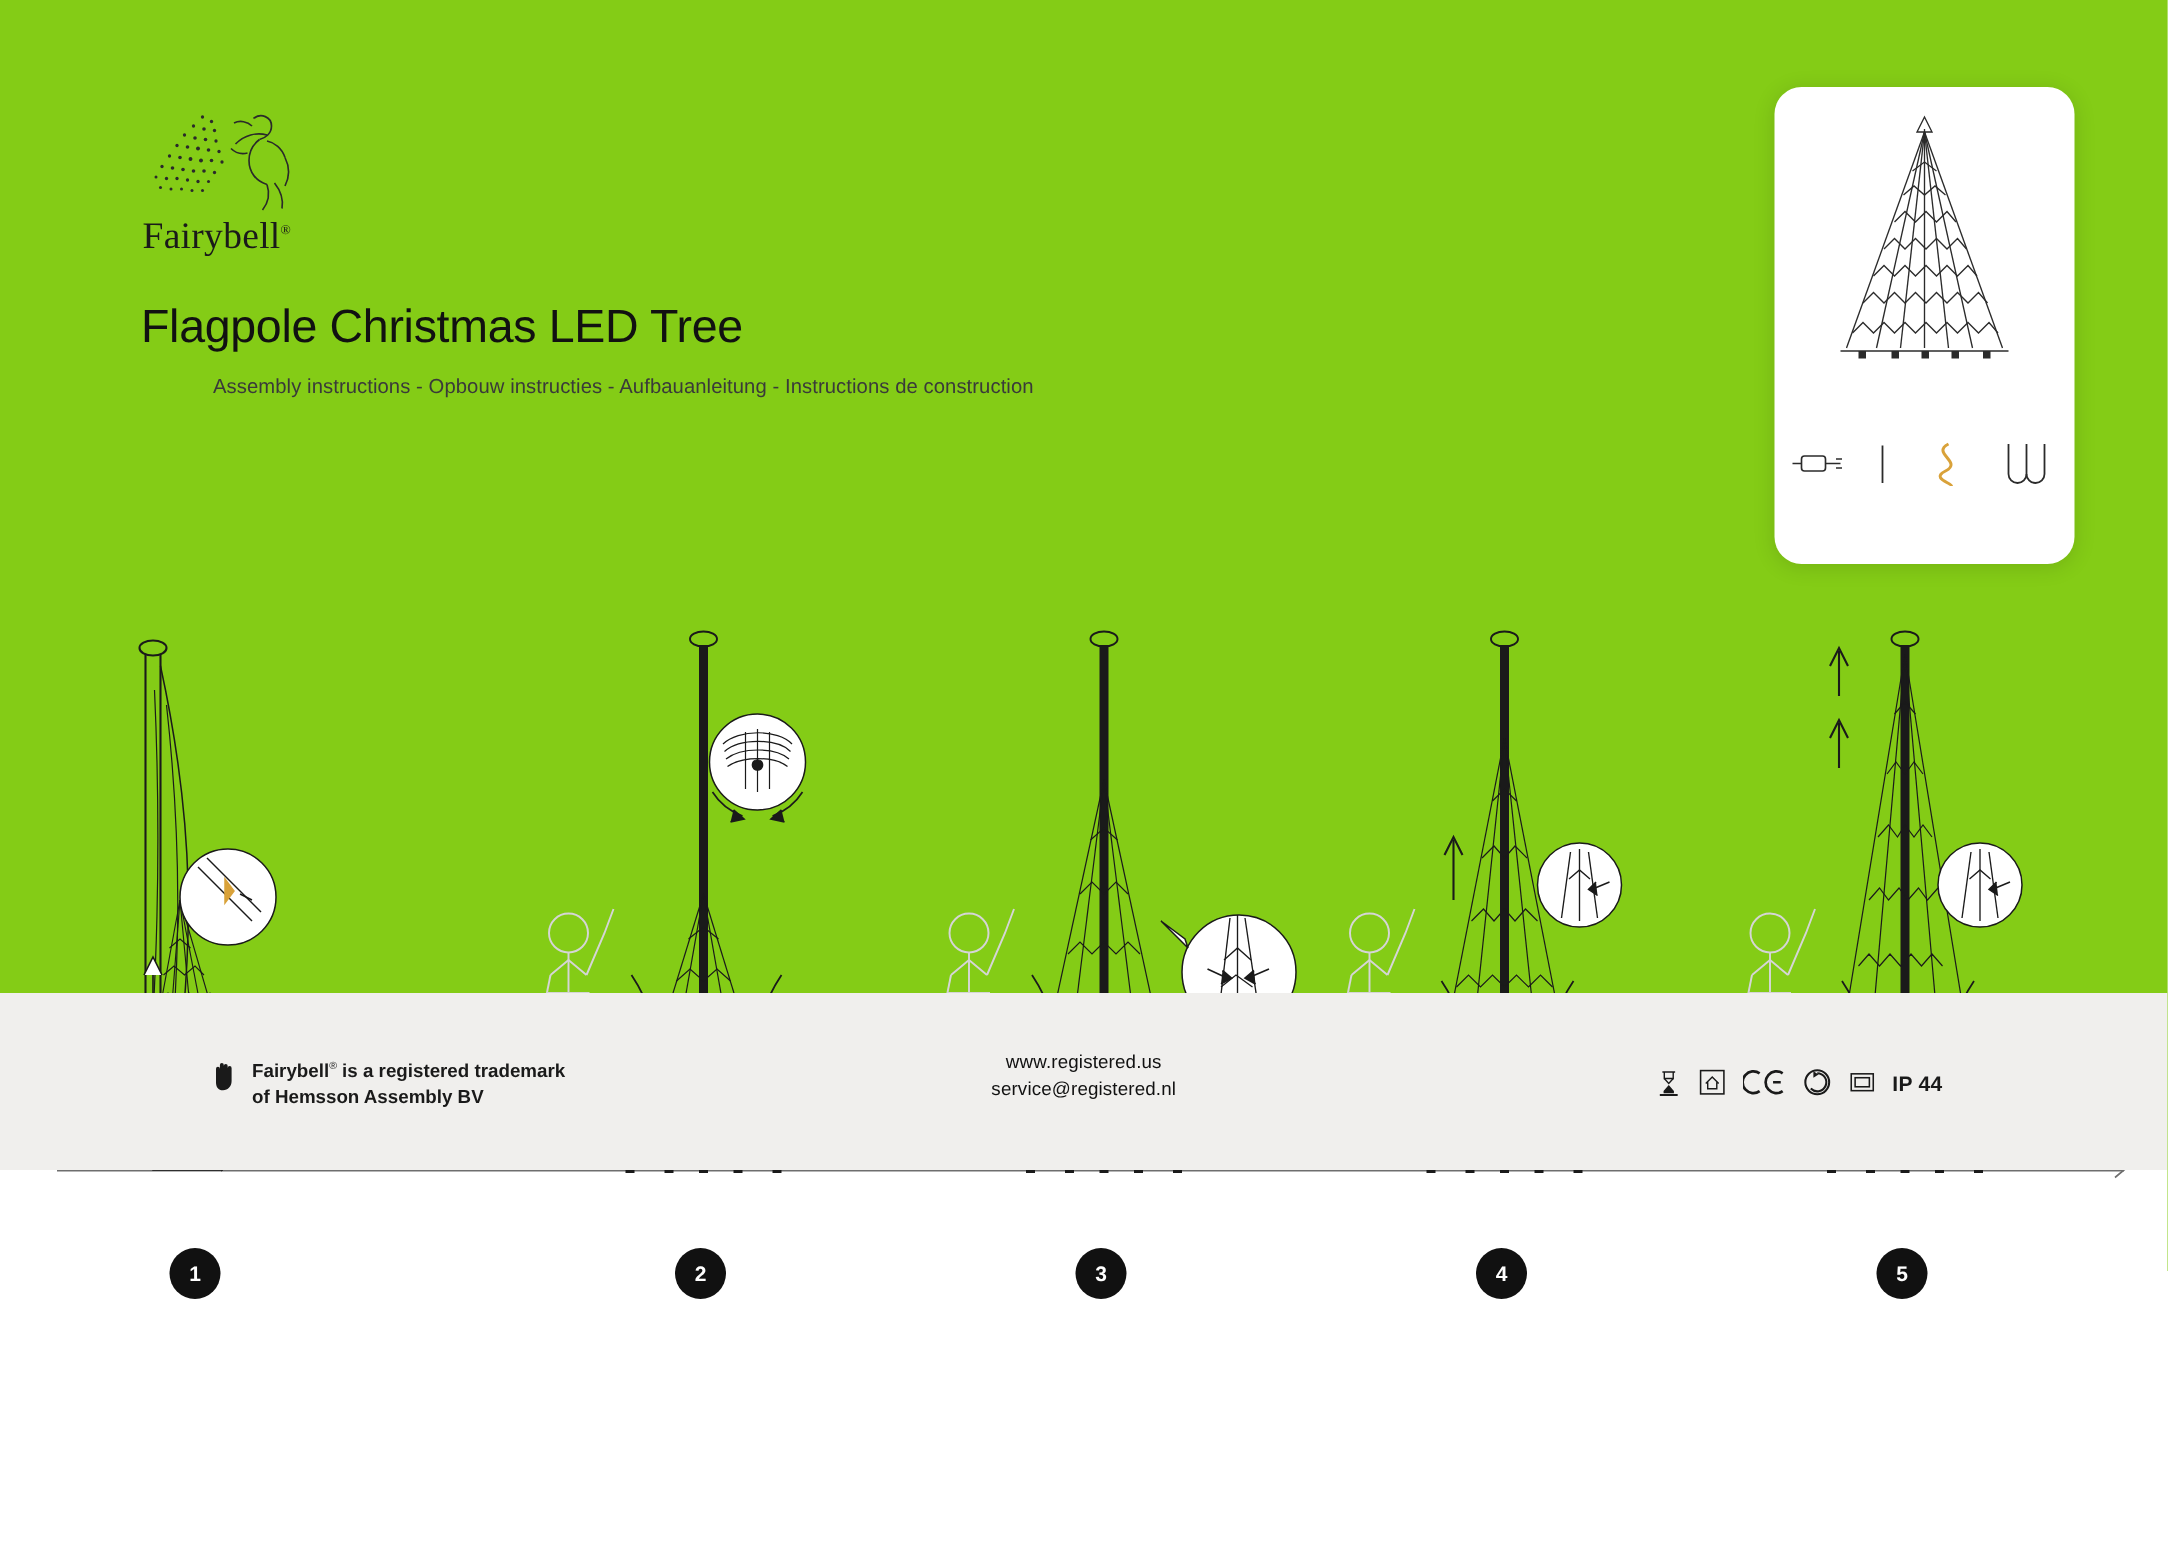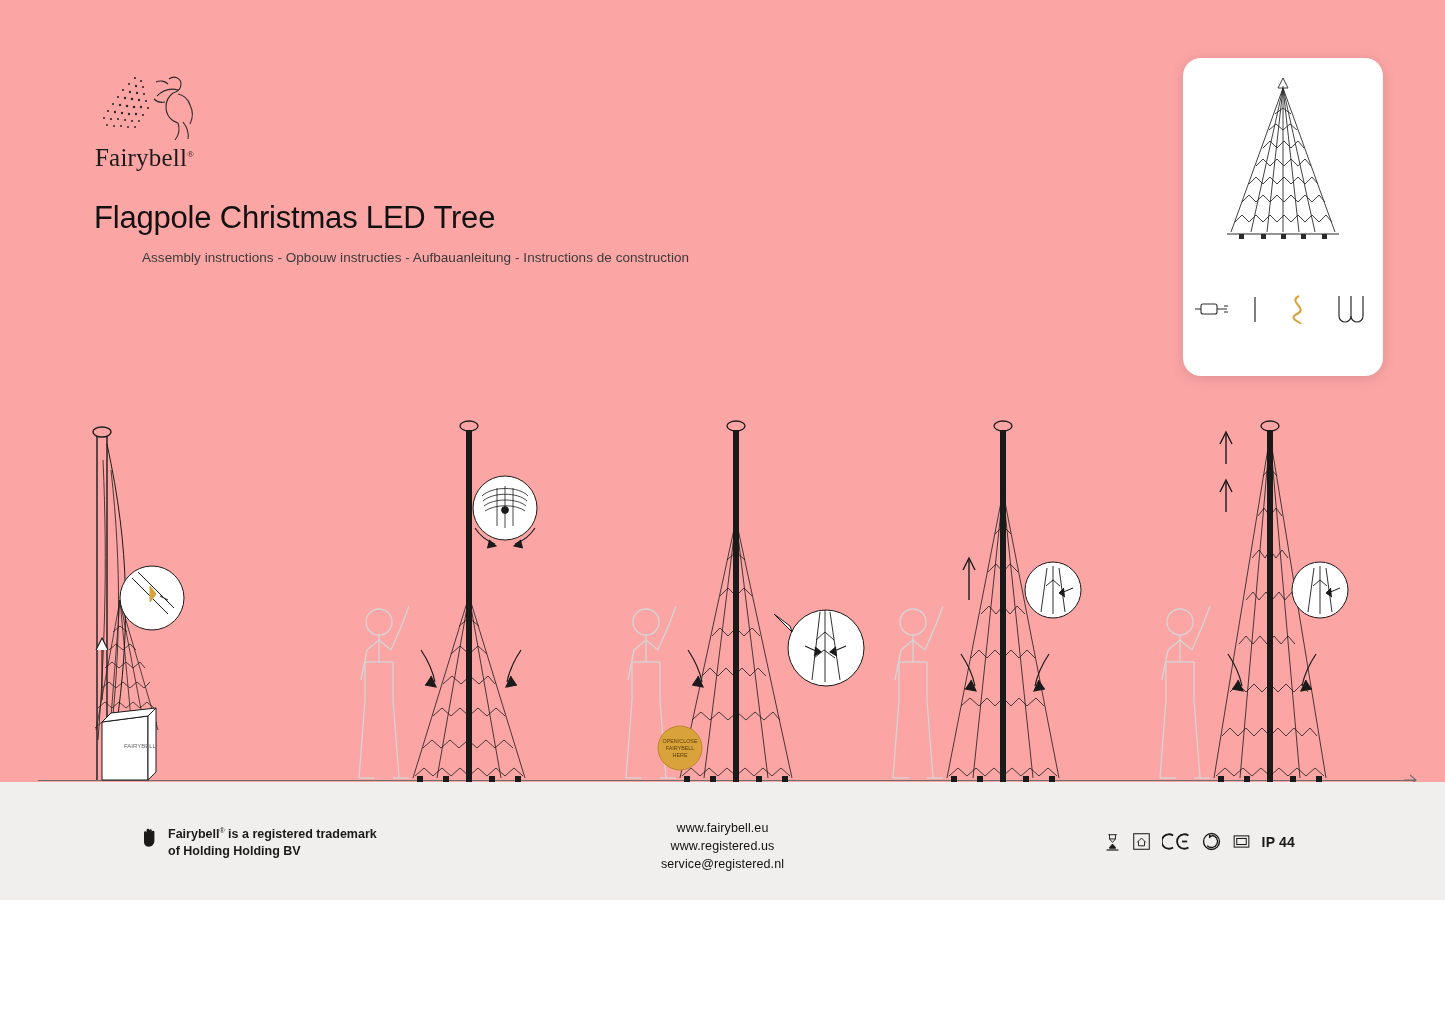--- a/index.html
+++ b/index.html
@@ -11,22 +11,22 @@
     height: 1030px;
     background: #ffffff;
     font-family: "Liberation Sans", sans-serif;
     color: #1a1a1a;
     position: relative;
     overflow: hidden;
   }
   .page {
     position: relative;
     width: 1445px;
-    height: 900px;
-    background: #fca5a5;
+    height: 780px;
+    background: #84cc16;
   }
 
   
   .brand {
     position: absolute;
     left: 95px;
     top: 72px;
     width: 180px;
   }
   .brand-mark {
@@ -694,26 +694,25 @@
     <div class="footer-tm">
       <span>
         <svg viewBox="0 0 18 22" width="18" height="22">
           <path d="M4 13 V6.5 a1.3 1.3 0 0 1 2.6 0 V4 a1.3 1.3 0 0 1 2.6 0 V4.6 a1.3 1.3 0 0 1 2.6 0 V6 a1.3 1.3 0 0 1 2.6 0 v8.6 c0 3.5-2.4 6.2-5.7 6.2 C5.4 20.8 4 18.5 4 15.6 Z" fill="#1a1a1a"></path>
         </svg>
       </span>
       <div class="tm-text">
         <div>
           <span>Fairybell</span><sup>®</sup><span> is a registered trademark</span>
         </div>
-        <div>of Holding Holding BV</div>
+        <div>of Hemsson Assembly BV</div>
       </div>
     </div>
 
     <div class="footer-links">
-      <div>www.fairybell.eu</div>
       <div>www.registered.us</div>
       <div>service@registered.nl</div>
     </div>
 
     <div class="footer-icons">
       <span>
         <svg viewBox="0 0 20 22" width="17" height="19">
           <g stroke="#1a1a1a" fill="none" stroke-width="1.1">
             <path d="M5 3 h10 M6.5 3 L6.5 8 L13.5 8 L13.5 3"></path>
             <path d="M6.5 8 L10 12 L13.5 8"></path>

